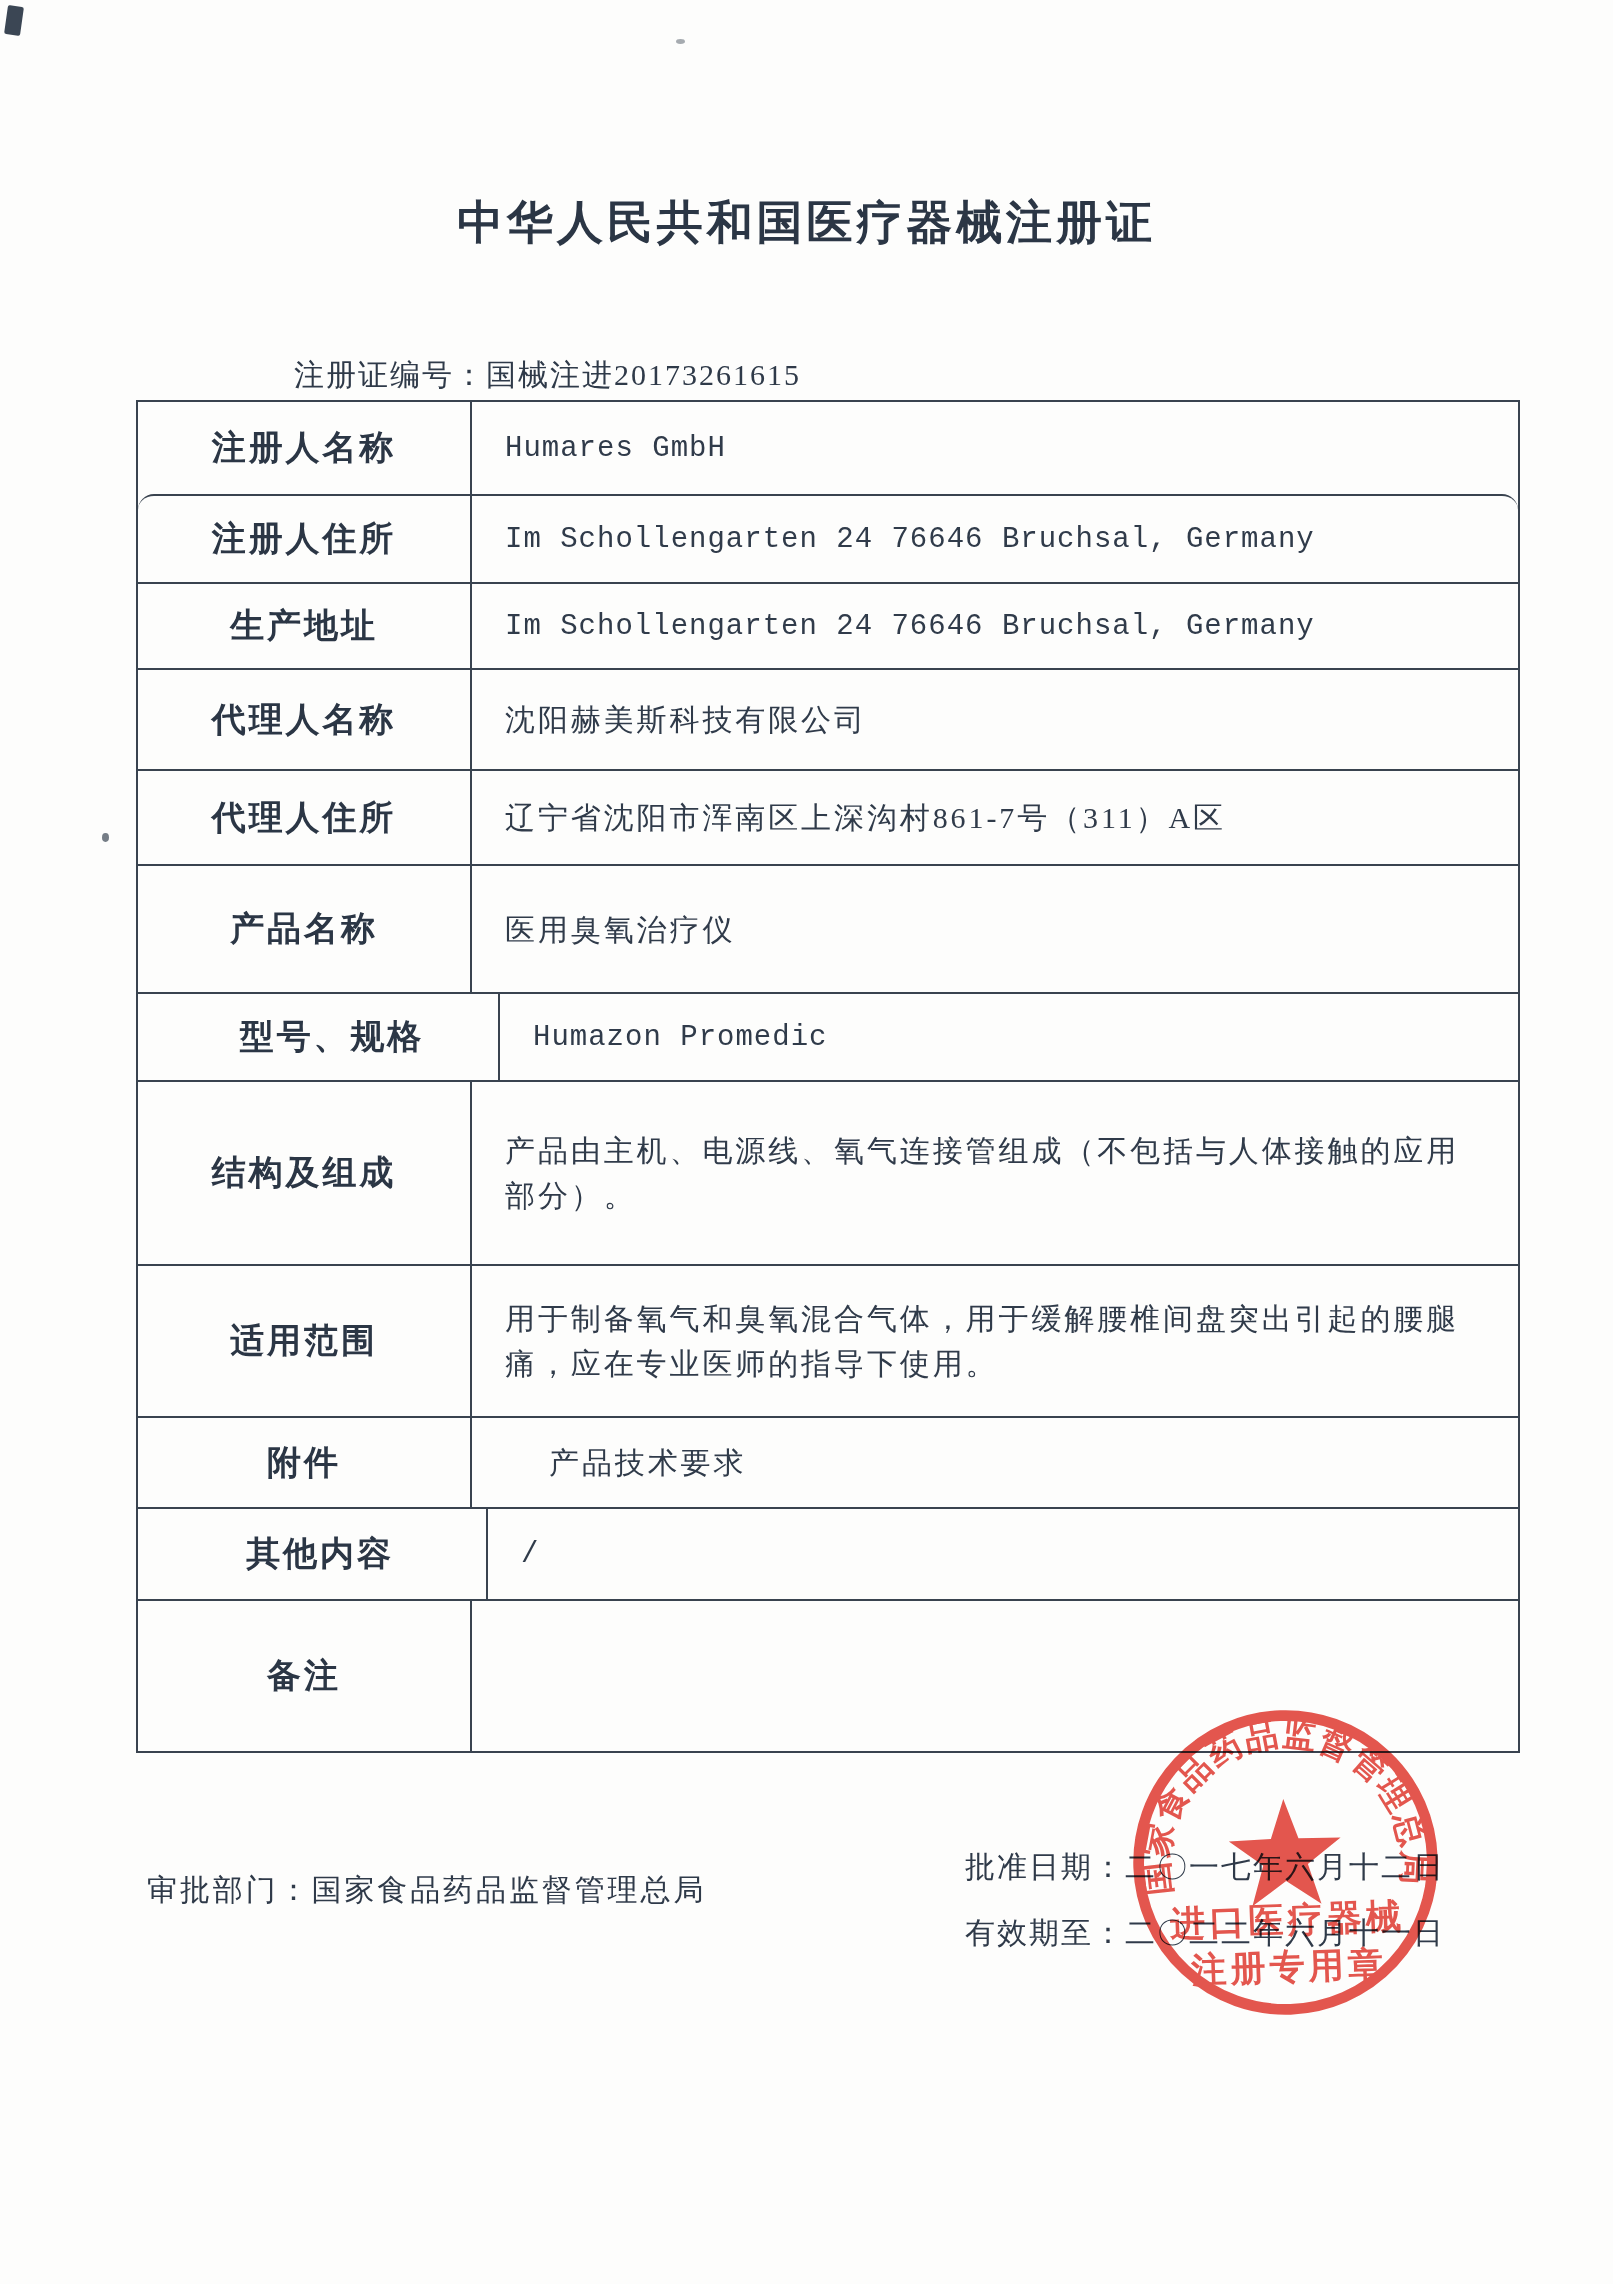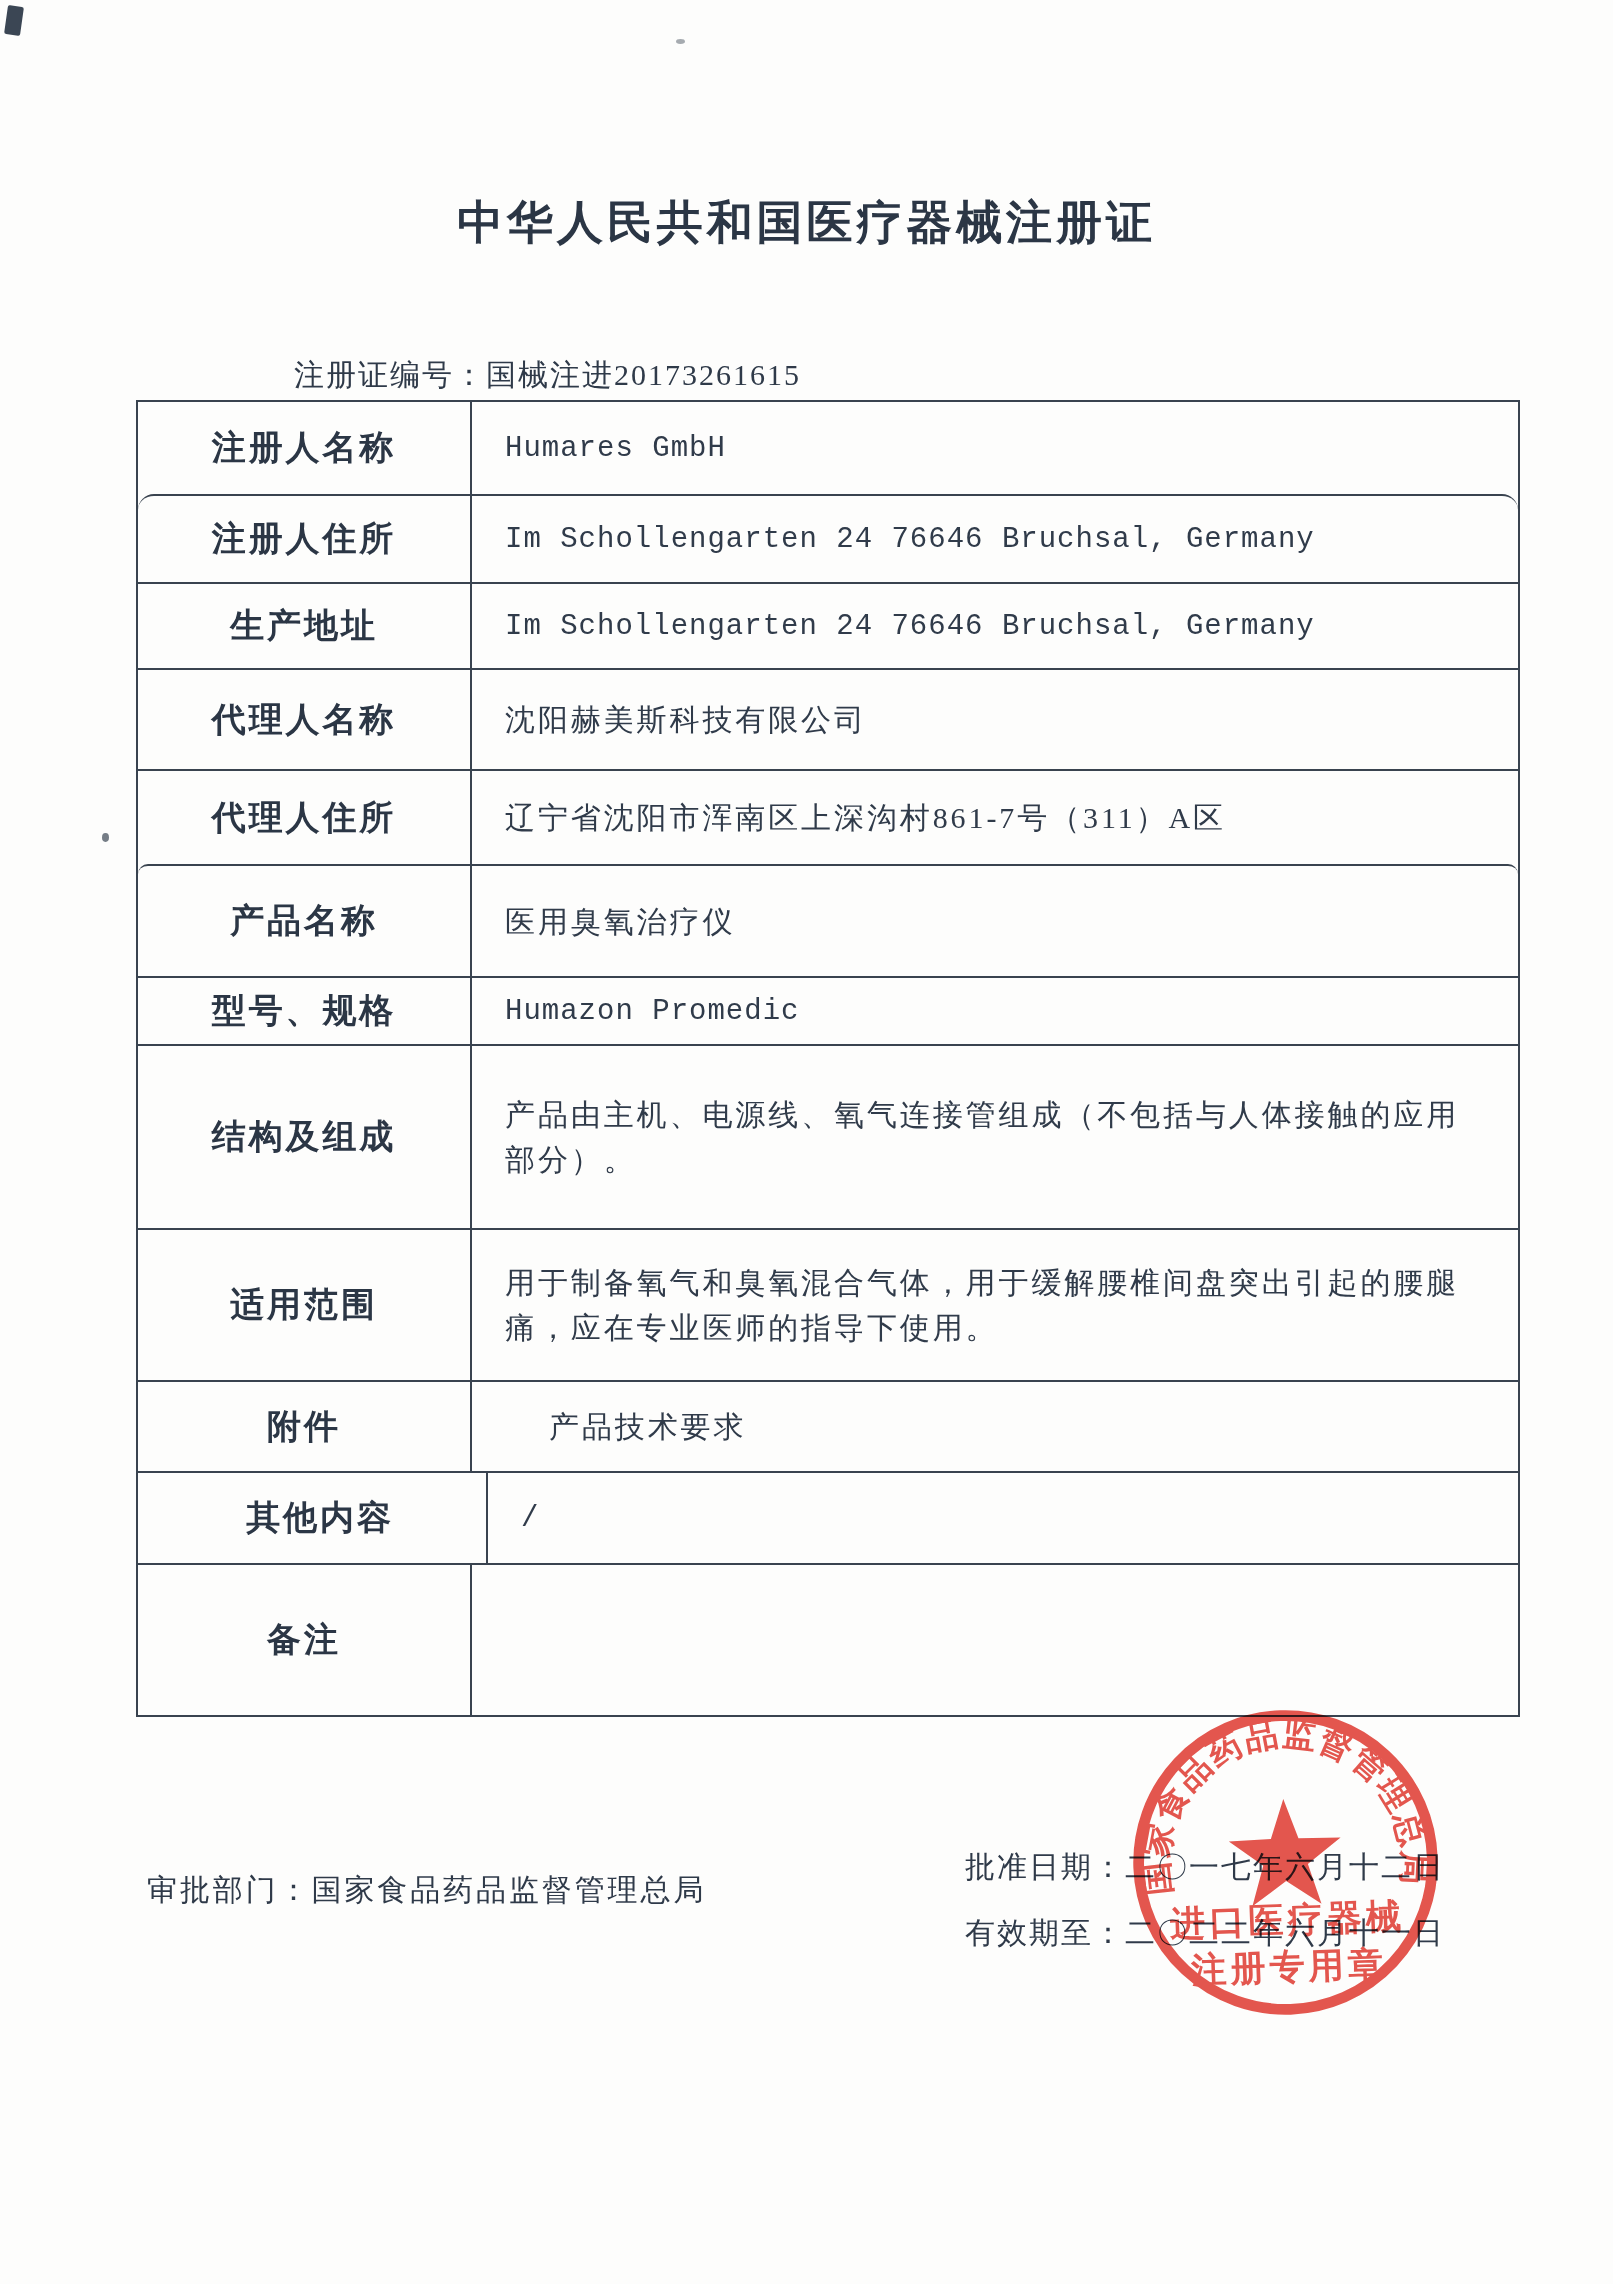--- a/index.html
+++ b/index.html
@@ -47,22 +47,22 @@
     font-size:30px;letter-spacing:2.9px;
     line-height:45px;color:#303b4a;
     align-items:flex-start;text-align:left;
   }
   .cell.value .latin,
   .latin{
     font-family:"Liberation Mono","DejaVu Sans Mono",monospace;
     letter-spacing:1px;font-size:29px;
   }
   .r1{height:92px;} .r2{height:88px;border-radius:16px;} .r3{height:86px;}
-  .r4{height:101px;} .r5{height:95px;} .r6{height:112px;border-radius:10px;}
-  .r7{height:68px;} .r8{height:184px;} .r9{height:152px;}
+  .r4{height:101px;} .r5{height:95px;} .r6{height:128px;}
+  .r7{height:88px;padding-left:28px;} .r8{height:184px;} .r9{height:152px;}
   .r10{height:91px;gap:44px;} .r11{height:92px;padding-left:16px;} .r12{height:152px;}
   
   .approval-dept{
     position:absolute;top:1870px;left:147px;
     font-size:30px;letter-spacing:2.9px;color:#2f3a49;
   }
   .date-line{
     position:absolute;left:965px;
     font-size:30px;letter-spacing:2px;color:#2f3a49;white-space:nowrap;
   }

